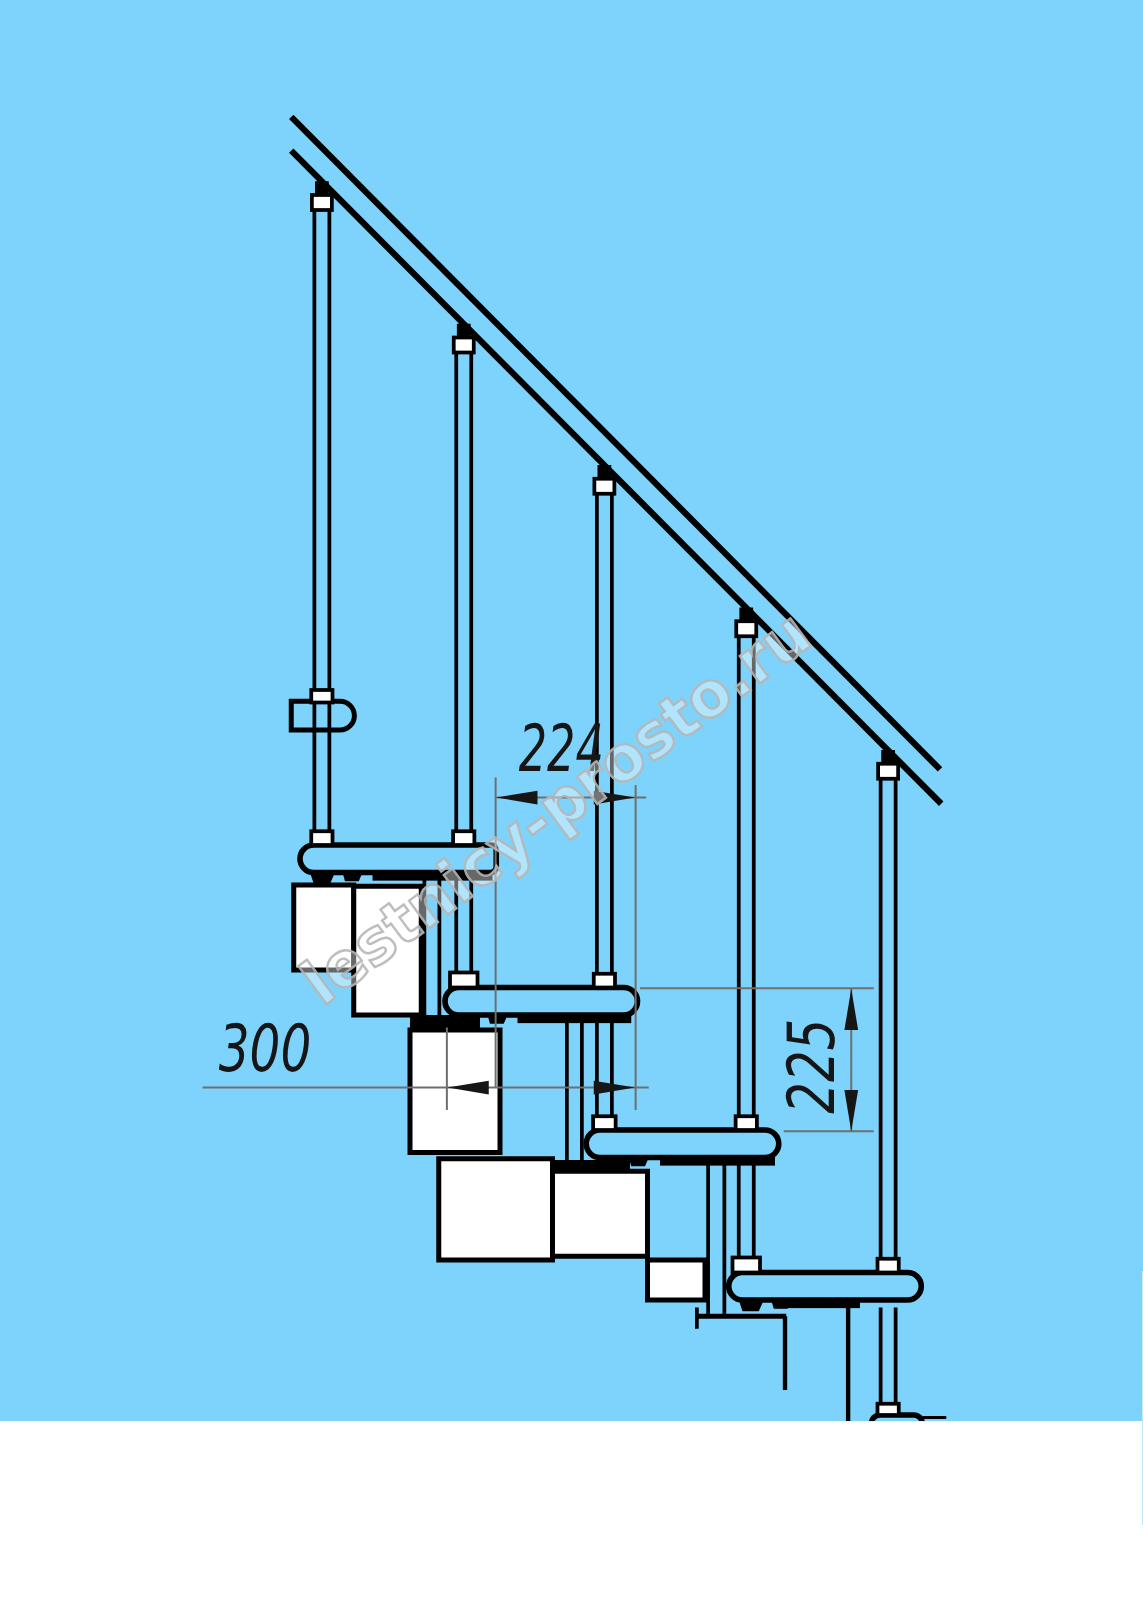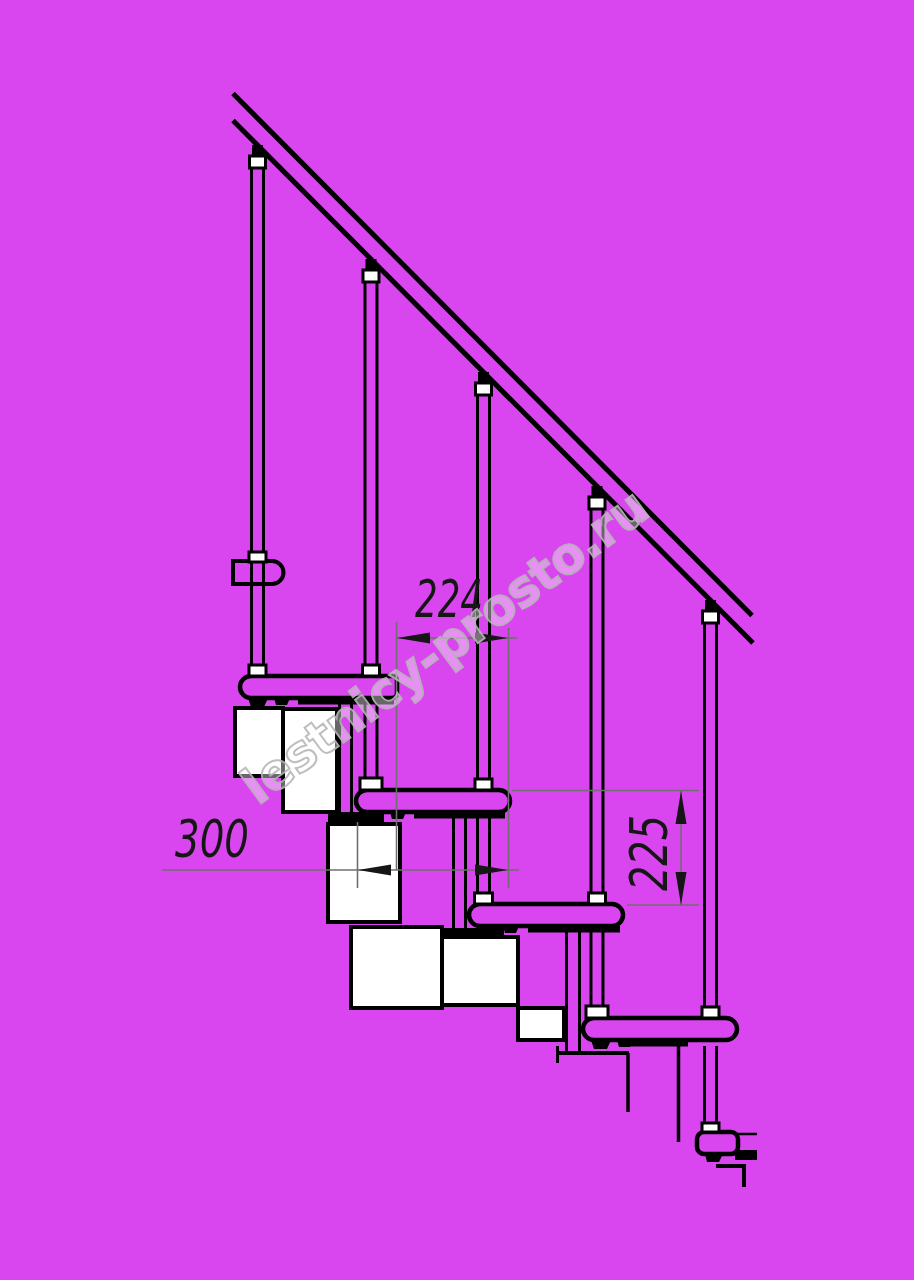--- a/index.html
+++ b/index.html
@@ -1,16 +1,16 @@
 <!DOCTYPE html>
 <html><head>
 <meta charset="utf-8">
 <style>
   html,body{margin:0;padding:0;background:#ffffff;}
-  .stage{position:relative;width:914px;height:1280px;background:#d946ef;overflow:hidden;font-family:"DejaVu Sans",sans-serif;}
+  .stage{position:relative;width:914px;height:1137px;background:#7dd3fc;overflow:hidden;font-family:"DejaVu Sans",sans-serif;}
   svg{position:absolute;left:0;top:0;}
   .ink{stroke:#000000;fill:none;}
   .fillink{fill:#000000;stroke:none;}
   .boxw{fill:#ffffff;stroke:#000000;stroke-width:4;}
   .collar{fill:#ffffff;stroke:#000000;stroke-width:3;}
   .dim-line{stroke:#6f6f6f;stroke-width:1.6;fill:none;}
   .dim-arrow{fill:#161616;stroke:none;}
   .dim-text{fill:#161616;stroke:none;font-family:"DejaVu Sans",sans-serif;font-style:italic;font-size:52px;}
   .wm-text{font-family:"DejaVu Sans",sans-serif;font-weight:bold;font-size:50px;
            fill:rgba(255,255,255,0.45);stroke:#b8b8b8;stroke-width:2px;opacity:0.9;}

